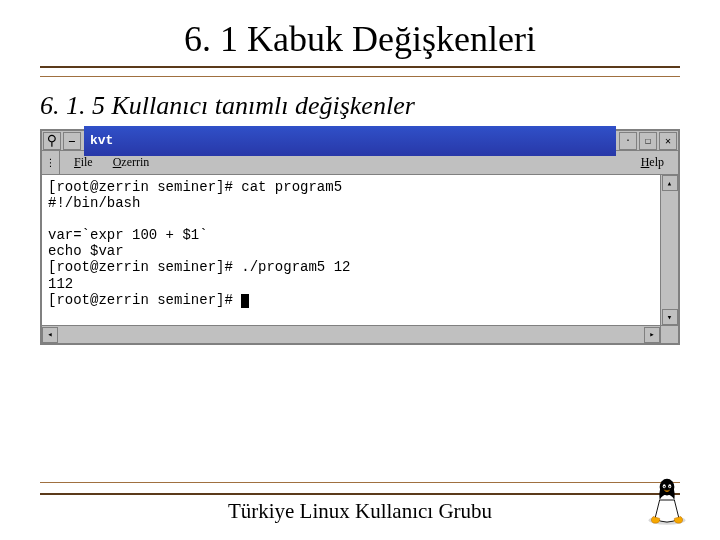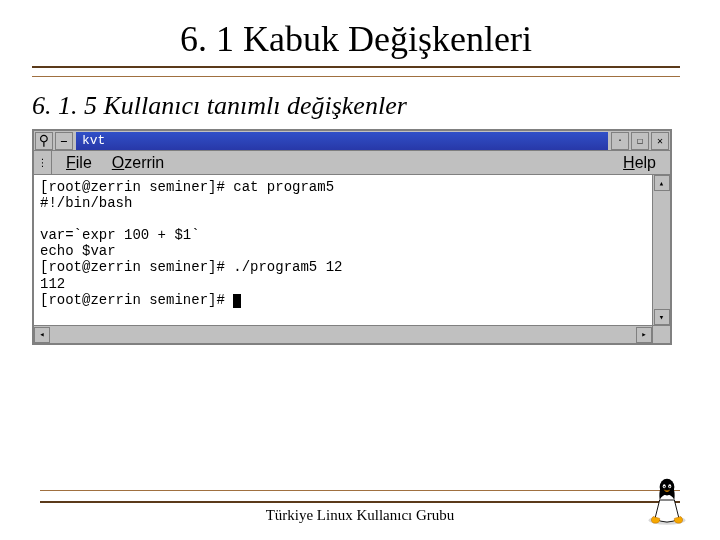--- a/index.html
+++ b/index.html
@@ -7,21 +7,21 @@
     width: 720px;
     height: 540px;
     background: #ffffff;
     font-family: "Times New Roman", serif;
     position: relative;
     overflow: hidden;
   }
   .slide {
     width: 100%;
     height: 100%;
-    padding: 18px 40px 0 32px;
+    padding: 18px 40px 0 40px;
     position: relative;
   }
   .title {
     font-size: 36px;
     text-align: center;
     color: #000;
     margin-bottom: 6px;
     font-weight: normal;
   }
   hr.rule {
@@ -61,25 +61,25 @@
     height: 18px;
     border: 1px solid #808080;
     background: #c0c0c0;
     margin: 0 1px;
     display: flex;
     align-items: center;
     justify-content: center;
   }
   .titlebar-blue {
     flex: 1;
-    height: 18px;
+    height: 30px;
     margin: 0 2px;
     background: linear-gradient(#3050c8, #2838a8);
     color: #fff;
-    font-weight: normal;
+    font-weight: bold;
     padding-left: 6px;
     display: flex;
     align-items: center;
     font-size: 13px;
   }
   .wm-btn {
     width: 18px;
     height: 18px;
     border: 1px solid #808080;
     background: #c0c0c0;
@@ -106,22 +106,22 @@
   .mb-main {
     flex: 1;
     display: flex;
     align-items: center;
     gap: 4px;
     padding: 0 6px;
   }
   .menu-item {
     padding: 1px 8px;
     cursor: default;
-    font-family: Liberation Sans, sans-serif;
-    font-size: 16px;
+    font-family: Liberation Serif, serif;
+    font-size: 12px;
   }
   .menu-help {
     margin-left: auto;
   }
   .menu-item u { text-decoration: underline; }
   .client-row {
     display: flex;
     justify-content: center;
   }
   .client {
@@ -179,21 +179,21 @@
     vertical-align: text-bottom;
   }
   .footer-area {
     position: absolute;
     bottom: 16px;
     left: 40px;
     right: 40px;
   }
   .footer-text {
     text-align: center;
-    font-size: 15px;
+    font-size: 21px;
     color: #000;
     margin-top: 4px;
   }
   .tux {
     position: absolute;
     right: 30px;
     bottom: 14px;
     width: 46px;
     height: 52px;
   }

